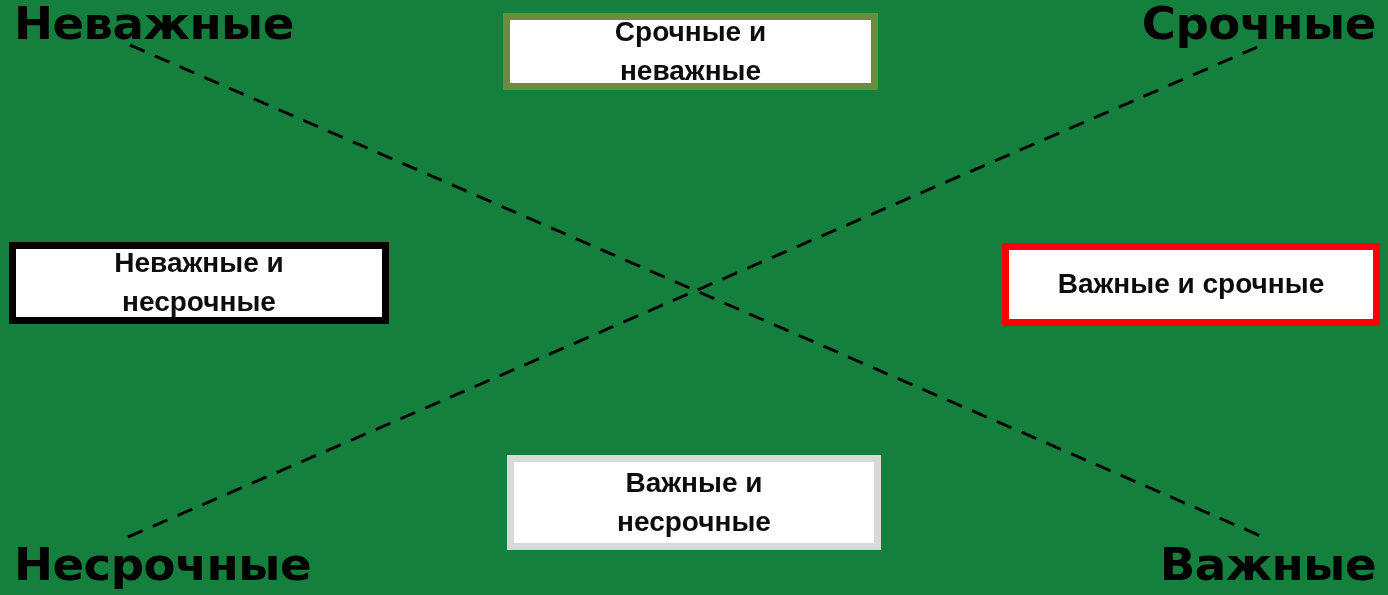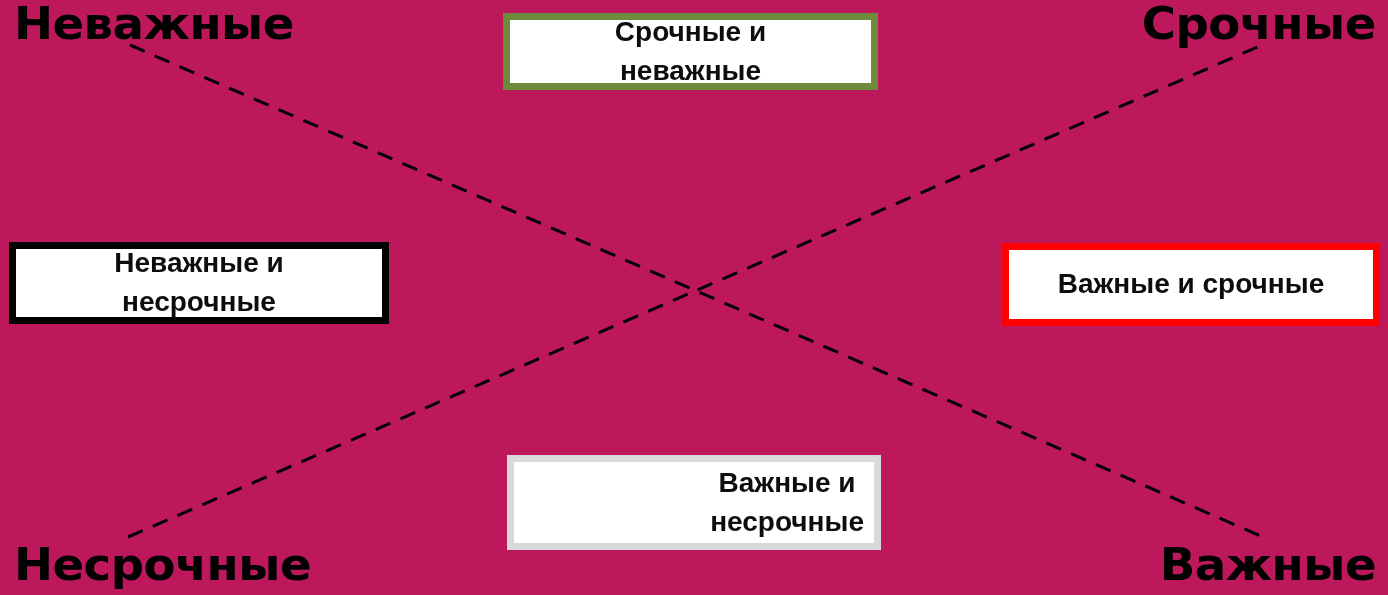--- a/index.html
+++ b/index.html
@@ -89,27 +89,26 @@
     height: 83px;
     border: 7px solid #FF0000;
   }
   
   #box-important-nonurgent {
     left: 507px;
     top: 455px;
     width: 374px;
     height: 95px;
     border: 7px solid #D9D9D9;
-    justify-content: flex-end;
   }
 </style>
 </head>
 <body>
 
-<div id="canvas" style="background: #be185d;">
+<div id="canvas" style="background: #15803d;">
 
   <svg id="diagonals" viewBox="0 0 1388 595">
     <line x1="130" y1="45" x2="1263" y2="537" stroke="#000000" stroke-width="3" stroke-dasharray="16 11" stroke-linecap="butt"></line>
     <line x1="128" y1="537" x2="1262" y2="45" stroke="#000000" stroke-width="3" stroke-dasharray="16 11" stroke-linecap="butt"></line>
   </svg>
 
   <div class="axis-label axis-tl">Неважные</div>
 
   <div class="axis-label axis-tr">Срочные</div>
 

